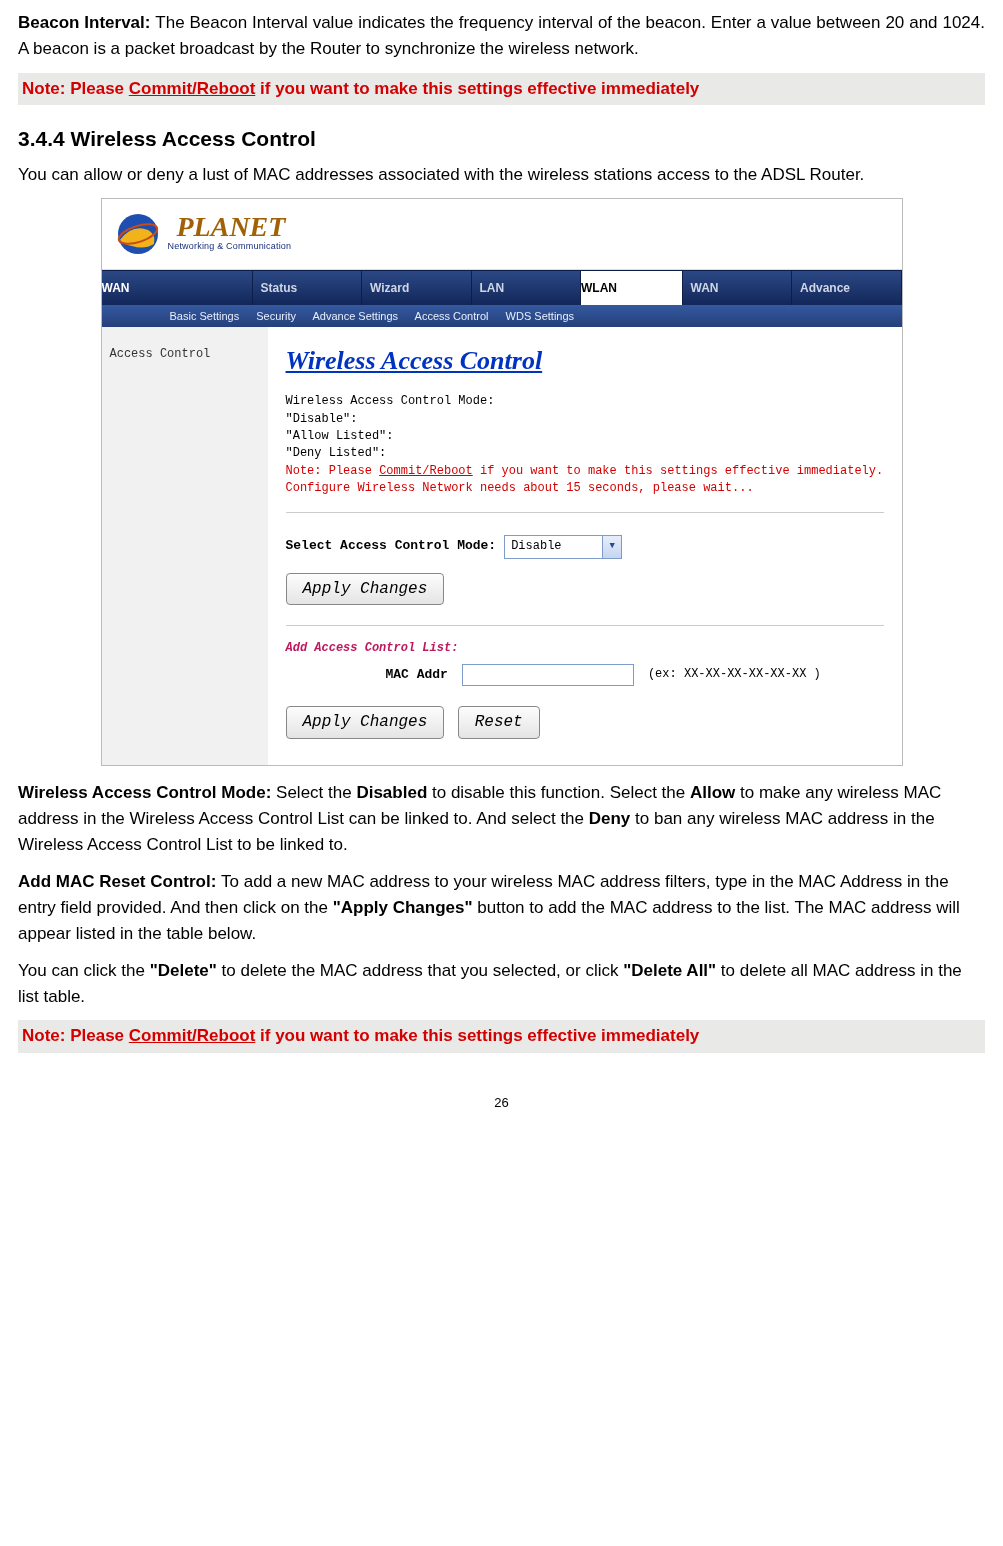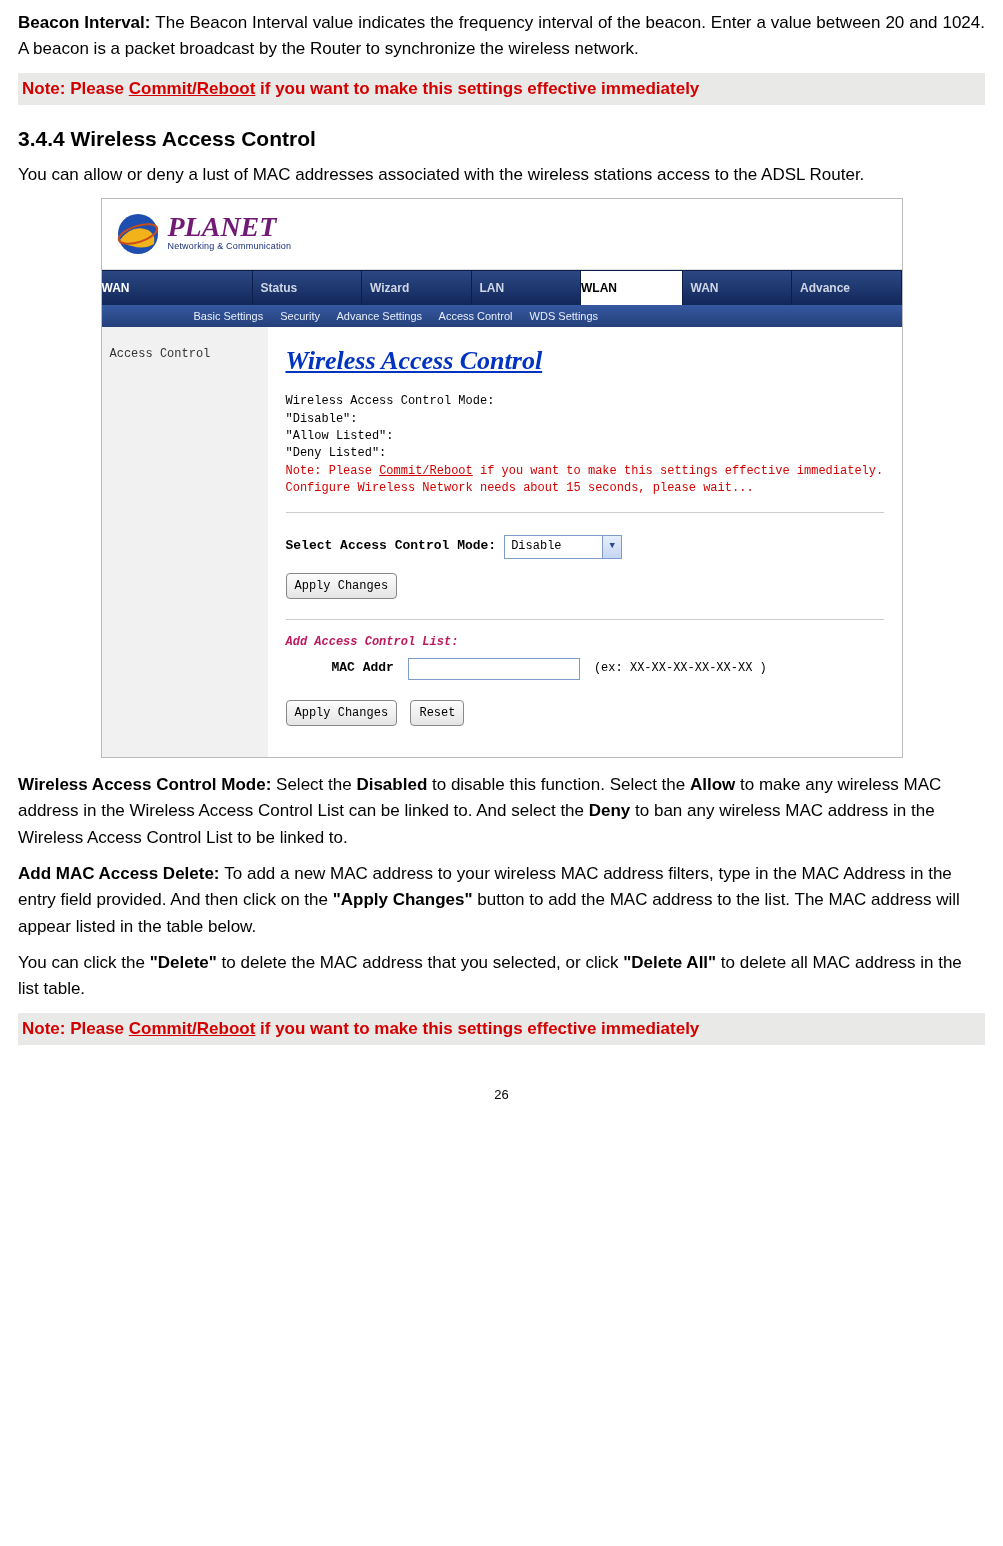--- a/index.html
+++ b/index.html
@@ -52,22 +52,23 @@
     display: flex;
     align-items: center;
     gap: 6px;
   }
   .logo svg { flex: 0 0 auto; }
   .logo-txt .p1 {
     font-family: "Times New Roman", serif;
     font-size: 28px;
     font-weight: bold;
     font-style: italic;
-    color: #701a75;
+    color: #a16207;
     line-height: 0.9;
+    margin-left: 9px;
   }
   .logo-txt .p2 {
     font-size: 9px;
     color: #1a2f7a;
     letter-spacing: 0.2px;
   }
   .ss-nav {
     display: flex;
     height: 34px;
     border-top: 1px solid #0e1e4a;
@@ -91,21 +92,21 @@
   }
   .ss-nav .cell.active {
     background: #fff;
     color: #000;
   }
   .ss-subnav {
     height: 22px;
     background: linear-gradient(#3558a0, #24407a);
     color: #e8eefc;
     font-size: 11px;
-    padding-left: 92px;
+    padding-left: 68px;
     line-height: 22px;
   }
   .ss-subnav span { margin-right: 14px; cursor: default; }
 
   .ss-body {
     display: flex;
     min-height: 430px;
   }
   .ss-side {
     flex: 0 0 150px;
@@ -169,42 +170,43 @@
     align-items: center;
     justify-content: center;
     color: #2a4a88;
     font-size: 9px;
   }
   .ss-btn {
     display: inline-block;
     border: 1px solid #888;
     border-radius: 4px;
     background: linear-gradient(#fdfdfd, #e4e4e4);
-    padding: 3px 8px;
-    font-family: "Courier New", monospace;
-    font-size: 12px;
+    padding: 3px 16px;
+    font-family: "Courier New", monospace;
+    font-size: 16px;
     margin: 6px 10px 6px 0;
     cursor: default;
+    font-style: italic;
   }
   hr.ss-hr {
     border: none;
     border-top: 1px solid #ccc;
     margin: 14px 0;
   }
   .ss-input {
     border: 1px solid #7e9cc9;
     height: 20px;
     width: 170px;
     background: #fff;
   }
   .macrow {
     display: flex;
     align-items: center;
     gap: 14px;
-    margin: 6px 0 14px 46px;
+    margin: 6px 0 14px 100px;
   }
   .macrow .lbl2 {
     font-family: "Courier New", monospace;
     font-weight: bold;
     font-size: 13px;
   }
   .macrow .ex {
     font-family: "Courier New", monospace;
     font-size: 12px;
     white-space: nowrap;
@@ -307,21 +309,21 @@
       </div>
     </div>
   </div>
 </div>
 
 <p class="para">
   <span class="bold">Wireless Access Control Mode: </span><span>Select the </span><span class="bold">Disabled</span><span> to disable this function. Select the </span><span class="bold">Allow</span><span> to make any wireless MAC address in the Wireless Access Control List can be linked to. And select the </span><span class="bold">Deny</span><span> to ban any wireless MAC address in the Wireless Access Control List to be linked to.</span>
 </p>
 
 <p class="para">
-  <span class="bold">Add MAC Access Delete: </span><span>To add a new MAC address to your wireless MAC address filters, type in the MAC Address in the entry field provided. And then click on the </span><span class="bold">"Apply Changes"</span><span> button to add the MAC address to the list. The MAC address will appear listed in the table below.</span>
+  <span class="bold">Add MAC Reset Control: </span><span>To add a new MAC address to your wireless MAC address filters, type in the MAC Address in the entry field provided. And then click on the </span><span class="bold">"Apply Changes"</span><span> button to add the MAC address to the list. The MAC address will appear listed in the table below.</span>
 </p>
 
 <p class="para">
   <span>You can click the </span><span class="bold">"Delete"</span><span> to delete the MAC address that you selected, or click </span><span class="bold">"Delete All"</span><span> to delete all MAC address in the list table.</span>
 </p>
 
 <div class="note-box">
   <span>Note: Please </span><span class="ul">Commit/Reboot</span><span> if you want to make this settings effective immediately</span>
 </div>
 

